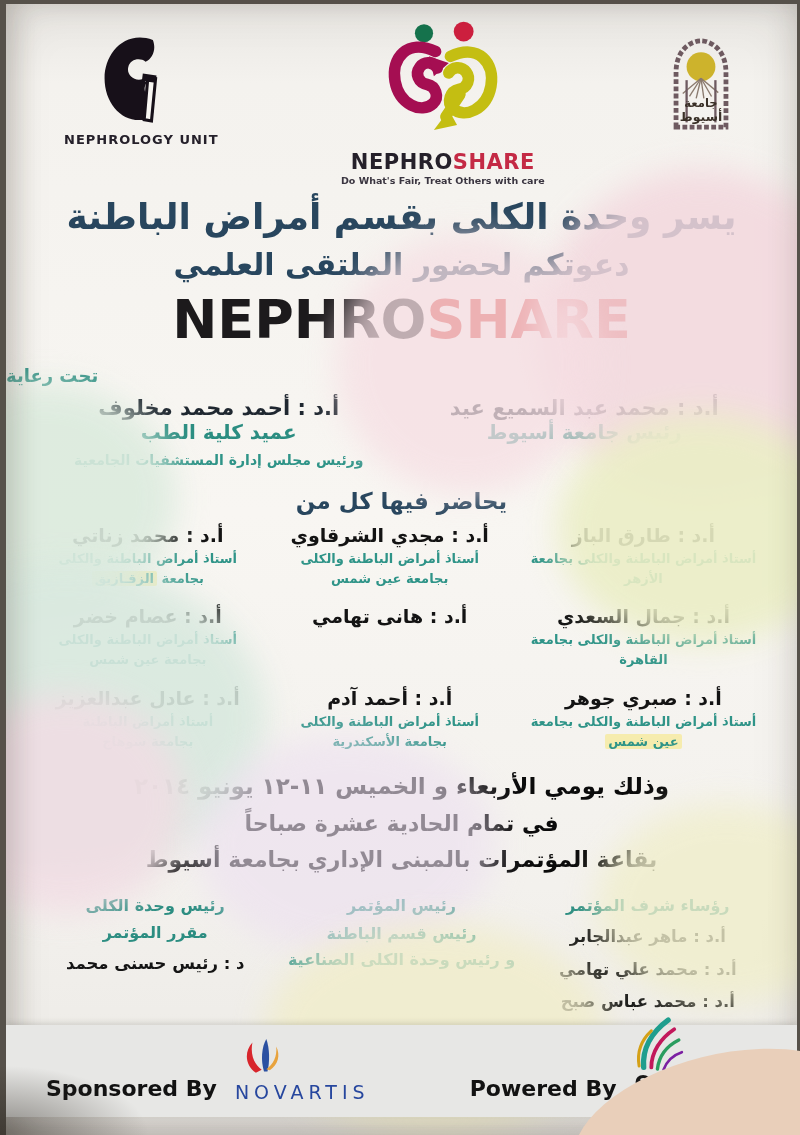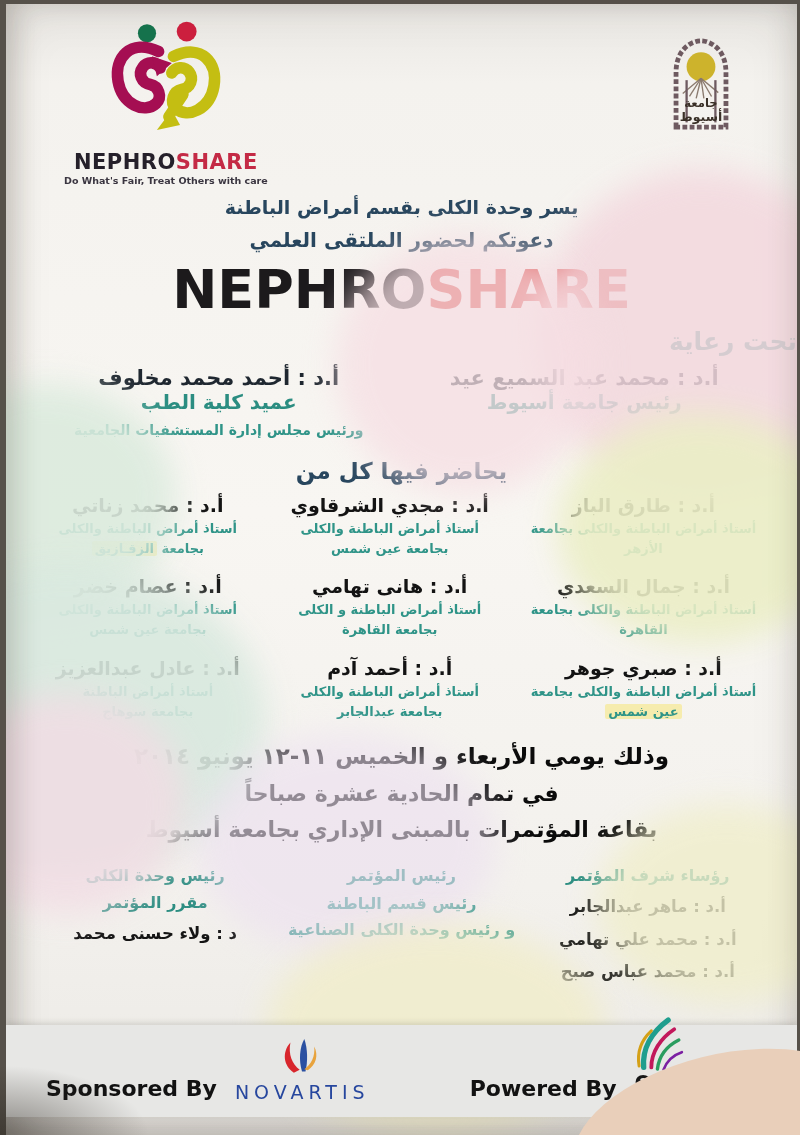--- a/index.html
+++ b/index.html
@@ -21,25 +21,25 @@
   .unit-logo{display:flex;flex-direction:column;align-items:center;margin-top:14px;}
   .unit-label{font-size:13px;letter-spacing:1px;color:#25202a;margin-top:2px;font-weight:bold;}
   .ns-logo{display:flex;flex-direction:column;align-items:center;margin-top:0;}
   .ns-title{font-size:21px;font-weight:bold;letter-spacing:.5px;margin-top:2px;}
   .ns-title .p1{color:#25202a;} .ns-title .p2{color:#c42a45;}
   .ns-tagline{font-size:9.5px;font-weight:bold;color:#3a3540;margin-top:1px;}
   .emblem{margin-top:16px;}
 
   
   .invite{direction:rtl;text-align:center;color:#28465e;font-weight:bold;margin-top:6px;}
-  .invite .l1{font-size:19px;}
-  .invite .l2{font-size:20px;margin-top:10px;}
+  .invite .l1{font-size:36px;}
+  .invite .l2{font-size:30px;margin-top:10px;}
   .big-title{text-align:center;font-size:54px;font-weight:bold;letter-spacing:0px;margin-top:6px;}
   .big-title .p1{color:#1c1a1c;} .big-title .p2{color:#d42a26;}
-  .patronage{direction:rtl;text-align:right;color:#2b8d81;font-size:25px;font-weight:bold;margin-top:6px;}
+  .patronage{direction:rtl;text-align:left;color:#2b8d81;font-size:18px;font-weight:bold;margin-top:14px;}
 
   
   .patrons{direction:rtl;display:grid;grid-template-columns:1fr 1fr;padding:10px 30px 0 30px;}
   .patron{text-align:center;}
   .patron .name{font-size:21px;font-weight:bold;color:#1f2730;}
   .patron .t1{font-size:20px;font-weight:bold;color:#2b8d81;}
   .patron .t2{font-size:14px;font-weight:bold;color:#2f9488;margin-top:8px;}
 
   
   .spk-heading{direction:rtl;text-align:center;color:#28465e;font-size:23px;font-weight:bold;margin-top:20px;}
@@ -61,21 +61,21 @@
   .comm .nm{font-size:16.5px;font-weight:bold;color:#141414;line-height:1.95;}
   .comm .sub{font-size:16px;font-weight:bold;color:#2f9488;line-height:1.6;}
   .comm h3.second{margin-top:8px;}
 
   
   .footer{position:absolute;left:0;right:0;bottom:18px;height:92px;background:#e7e7e5;
     box-shadow:0 -2px 6px rgba(80,75,65,.18);display:flex;justify-content:space-between;
     align-items:flex-end;padding:6px 34px 14px 40px;box-sizing:border-box;z-index:6;}
   .sponsor{display:flex;align-items:flex-end;gap:18px;}
   .sp-label{font-size:22px;font-weight:bold;color:#121212;padding-bottom:2px;}
-  .novartis{display:flex;flex-direction:column;align-items:center;}
+  .novartis{display:flex;flex-direction:column;align-items:flex-start;}
   .novartis .txt{font-size:19px;color:#27479e;letter-spacing:5px;font-weight:500;}
   .powered{display:flex;align-items:flex-end;gap:18px;}
   .eventers{position:relative;display:flex;flex-direction:column;align-items:flex-start;padding-top:34px;}
   .eventers .txt{font-size:25px;font-weight:bold;color:#161616;line-height:.9;}
   .eventers .tag{font-size:8.5px;font-weight:bold;color:#c21650;font-style:italic;margin-top:1px;}
   .eventers svg{position:absolute;top:-22px;left:-4px;}
 </style>
 </head>
 <body>
 
@@ -86,20 +86,30 @@
     <div class="bgc" style="left:330px;top:230px;width:260px;height:260px;background:#f6dee3;opacity:.75;"></div>
     <div class="bgc" style="right:-50px;top:410px;width:290px;height:230px;background:#ebeec6;opacity:.9;"></div>
     <div class="bgc" style="left:-90px;top:380px;width:260px;height:230px;background:#dcebde;opacity:.9;"></div>
     <div class="bgc" style="left:-140px;top:560px;width:400px;height:310px;background:#d9e9df;opacity:.9;"></div>
     <div class="bgc" style="left:-60px;top:690px;width:240px;height:220px;background:#f2dce4;opacity:.8;"></div>
     <div class="bgc" style="left:190px;top:730px;width:300px;height:220px;background:#ecdff0;opacity:.6;"></div>
     <div class="bgc" style="left:260px;top:920px;width:340px;height:210px;background:#f1edca;opacity:.8;"></div>
     <div class="bgc" style="right:-60px;top:800px;width:260px;height:200px;background:#f0eecb;opacity:.8;"></div>
 
     <div class="header">
+      <div class="unit-logo">
+        <span>
+          <svg width="82" height="92" viewBox="0 0 90 100">
+            <path d="M58 6 C26 -5 5 22 5 48 C5 77 26 99 51 93 C59 91 61 82 56 75 C49 66 47 60 51 53 L47 49 C37 52 29 44 31 36 C33 27 44 25 50 30 C58 26 62 16 58 6 Z" fill="#171019"></path>
+            <path d="M52.5 47 L61 48.5 L56.5 95 L48.5 93.5 Z" fill="#f8f6f2" stroke="#171019" stroke-width="3.4"></path>
+            <path d="M47 43 L62 45 L61 53 L46 51 Z" fill="#171019"></path>
+          </svg>
+        </span>
+        <div class="unit-label">NEPHROLOGY UNIT</div>
+      </div>
 
       <div class="ns-logo">
         <span>
           <svg width="124" height="124" viewBox="0 0 150 150">
             <circle cx="52" cy="16" r="11" fill="#15724c"></circle>
             <circle cx="100" cy="14" r="12" fill="#cc1f3e"></circle>
             <path d="M66 38 C32 22 12 46 17 74 C22 102 49 114 63 101 C71 93 66 80 56 78 C45 76 41 65 47 57 C53 49 64 51 68 58" fill="none" stroke="#a50e52" stroke-width="14" stroke-linecap="round"></path>
             <polygon points="82,52 58,44 64,68" fill="#a50e52"></polygon>
             <path d="M84 44 C118 28 138 52 133 80 C128 108 101 120 87 107 C79 99 84 86 94 84 C105 82 109 71 103 63 C97 55 86 57 82 64" fill="none" stroke="#c4be12" stroke-width="14" stroke-linecap="round"></path>
             <path d="M96 90 L78 117" stroke="#c4be12" stroke-width="13" stroke-linecap="round"></path>
@@ -165,34 +175,33 @@
         <div class="name">أ.د : محمد زناتي</div>
         <div class="aff"><span>أستاذ أمراض الباطنة والكلى</span><br><span>بجامعة</span> <span class="hl">الزقـازيق</span></div>
       </div>
 
       <div class="spk">
         <div class="name">أ.د : جمال السعدي</div>
         <div class="aff">أستاذ أمراض الباطنة والكلى بجامعة القاهرة</div>
       </div>
       <div class="spk">
         <div class="name">أ.د : هانى تهامي</div>
-        <div class="aff"><span>أستاذ أمراض الباطنة و الكلى</span><br><span>بجامعة القاهرة</span></div>
       </div>
       <div class="spk">
         <div class="name">أ.د : عصام خضر</div>
         <div class="aff"><span>أستاذ أمراض الباطنة والكلى</span><br><span>بجامعة عين شمس</span></div>
       </div>
 
       <div class="spk">
         <div class="name">أ.د : صبري جوهر</div>
         <div class="aff"><span>أستاذ أمراض الباطنة والكلى بجامعة</span> <span class="hl">عين شمس</span></div>
       </div>
       <div class="spk">
         <div class="name">أ.د : أحمد آدم</div>
-        <div class="aff"><span>أستاذ أمراض الباطنة والكلى</span><br><span>بجامعة عبدالجابر</span></div>
+        <div class="aff"><span>أستاذ أمراض الباطنة والكلى</span><br><span>بجامعة الأسكندرية</span></div>
       </div>
       <div class="spk">
         <div class="name">أ.د : عادل عبدالعزيز</div>
         <div class="aff"><span>أستاذ أمراض الباطنة</span><br><span>بجامعة سوهاج</span></div>
       </div>
     </div>
 
     <div class="event">
       <div class="e1">وذلك يومي الأربعاء و الخميس ١١-١٢ يونيو ٢٠١٤</div>
       <div class="e2">في تمام الحادية عشرة صباحاً</div>
@@ -207,21 +216,21 @@
         <div class="nm">أ.د : محمد عباس صبح</div>
       </div>
       <div class="col">
         <h3>رئيس المؤتمر</h3>
         <div class="sub">رئيس قسم الباطنة</div>
         <div class="sub">و رئيس وحدة الكلى الصناعية</div>
       </div>
       <div class="col">
         <h3>رئيس وحدة الكلى</h3>
         <h3 class="second">مقرر المؤتمر</h3>
-        <div class="nm">د : ولاء حسنى محمد</div>
+        <div class="nm">د : رئيس حسنى محمد</div>
       </div>
     </div>
 
     <div class="footer">
       <div class="sponsor">
         <div class="sp-label">Sponsored By</div>
         <div class="novartis">
           <span>
             <svg width="58" height="40" viewBox="0 0 100 66">
               <path d="M36 60 C18 48 15 25 30 8 C26 29 33 45 46 55 Z" fill="#d8262c"></path>

